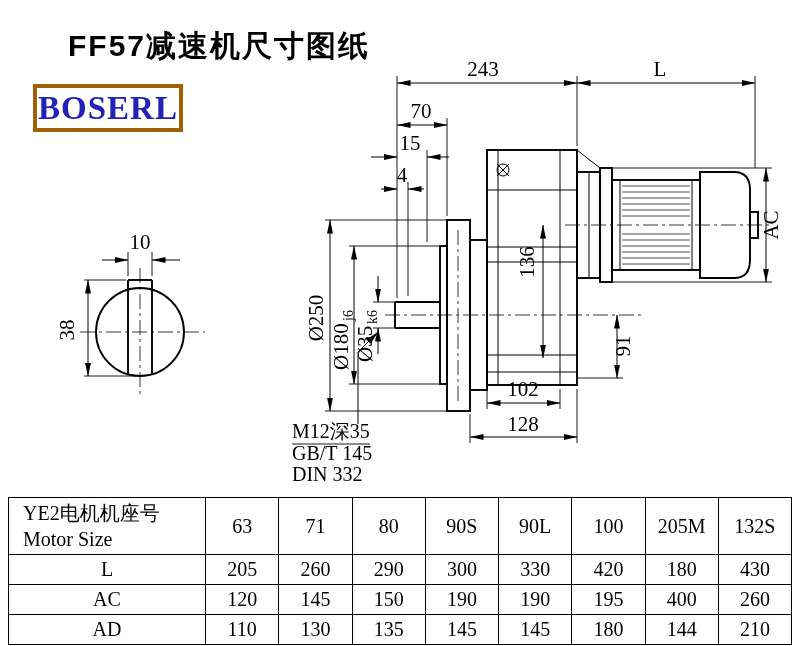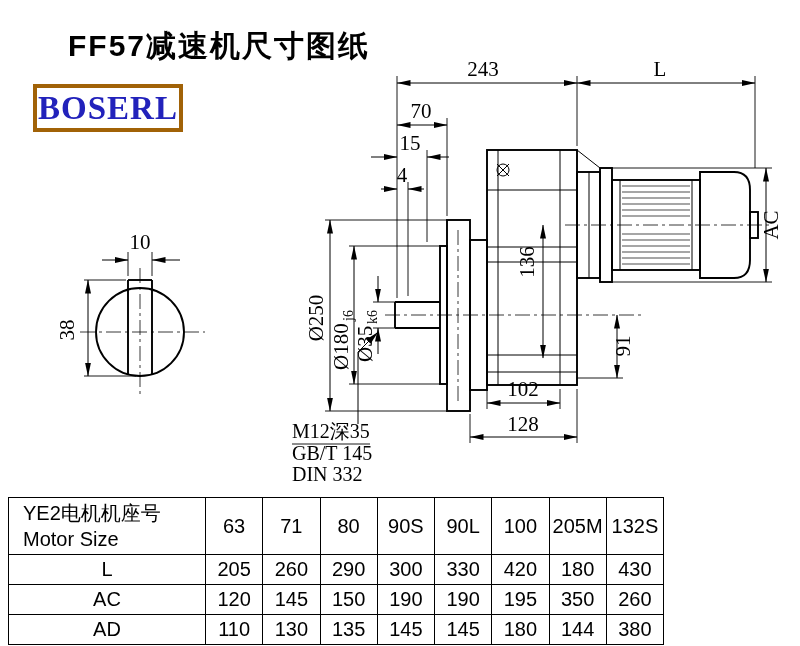--- a/index.html
+++ b/index.html
@@ -10,21 +10,21 @@
   svg.drawing{position:absolute;left:0;top:0;}
   .o2{stroke:#000;stroke-width:1.9;fill:none;}
   .o1{stroke:#000;stroke-width:1;fill:none;}
   .fin{stroke:#000;stroke-width:0.7;fill:none;}
   .c{stroke:#222;stroke-width:0.9;fill:none;stroke-dasharray:15 4 3 4;}
   .d{stroke:#000;stroke-width:1;fill:none;}
   .x{stroke:#000;stroke-width:0.9;fill:none;}
   .dimtxt{font-family:"Liberation Serif",serif;font-size:21px;fill:#000;}
   .small{font-size:14px;}
   .note{font-family:"Liberation Serif",serif;font-size:20px;fill:#000;}
-  table.size-table{position:absolute;left:8px;top:497px;width:656px;border-collapse:collapse;table-layout:fixed;font-family:Liberation Sans, sans-serif;font-size:20px;}
+  table.size-table{position:absolute;left:8px;top:497px;width:784px;border-collapse:collapse;table-layout:fixed;font-family:Liberation Serif, serif;font-size:20px;}
   table.size-table td{border:1.6px solid #000;text-align:center;padding:0;height:29px;}
   table.size-table tr.hdr td{height:56px;}
   td.first{width:196px;}
   tr.hdr td.first div{text-align:left;padding-left:14px;line-height:1.3;}
 </style>
 </head>
 <body>
 
 <h1 class="title">FF57减速机尺寸图纸</h1>
 
@@ -195,28 +195,28 @@
       <td>430</td>
     </tr>
     <tr>
       <td class="first">AC</td>
       <td>120</td>
       <td>145</td>
       <td>150</td>
       <td>190</td>
       <td>190</td>
       <td>195</td>
-      <td>350</td>
+      <td>400</td>
       <td>260</td>
     </tr>
     <tr>
       <td class="first">AD</td>
       <td>110</td>
       <td>130</td>
       <td>135</td>
       <td>145</td>
       <td>145</td>
       <td>180</td>
       <td>144</td>
-      <td>380</td>
+      <td>210</td>
     </tr>
   </tbody>
 </table>
 
 </body></html>

